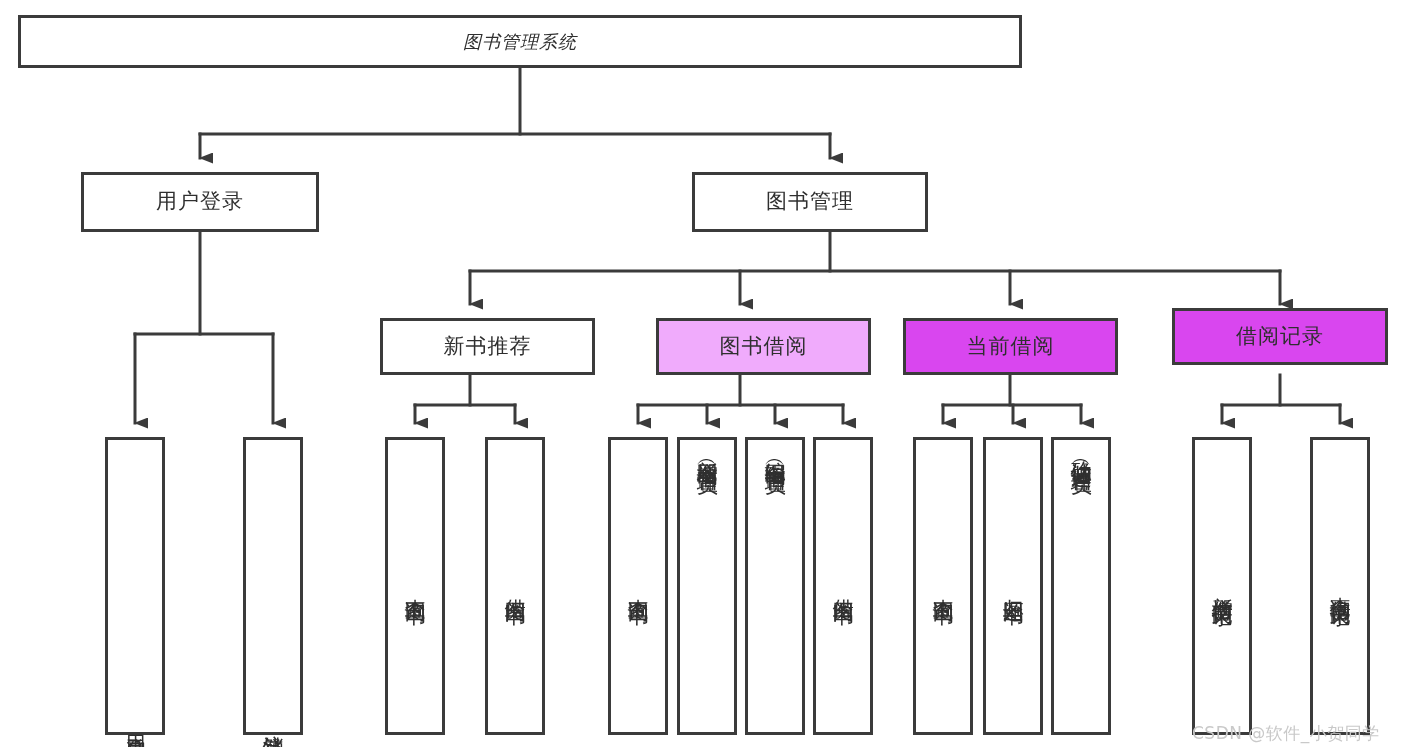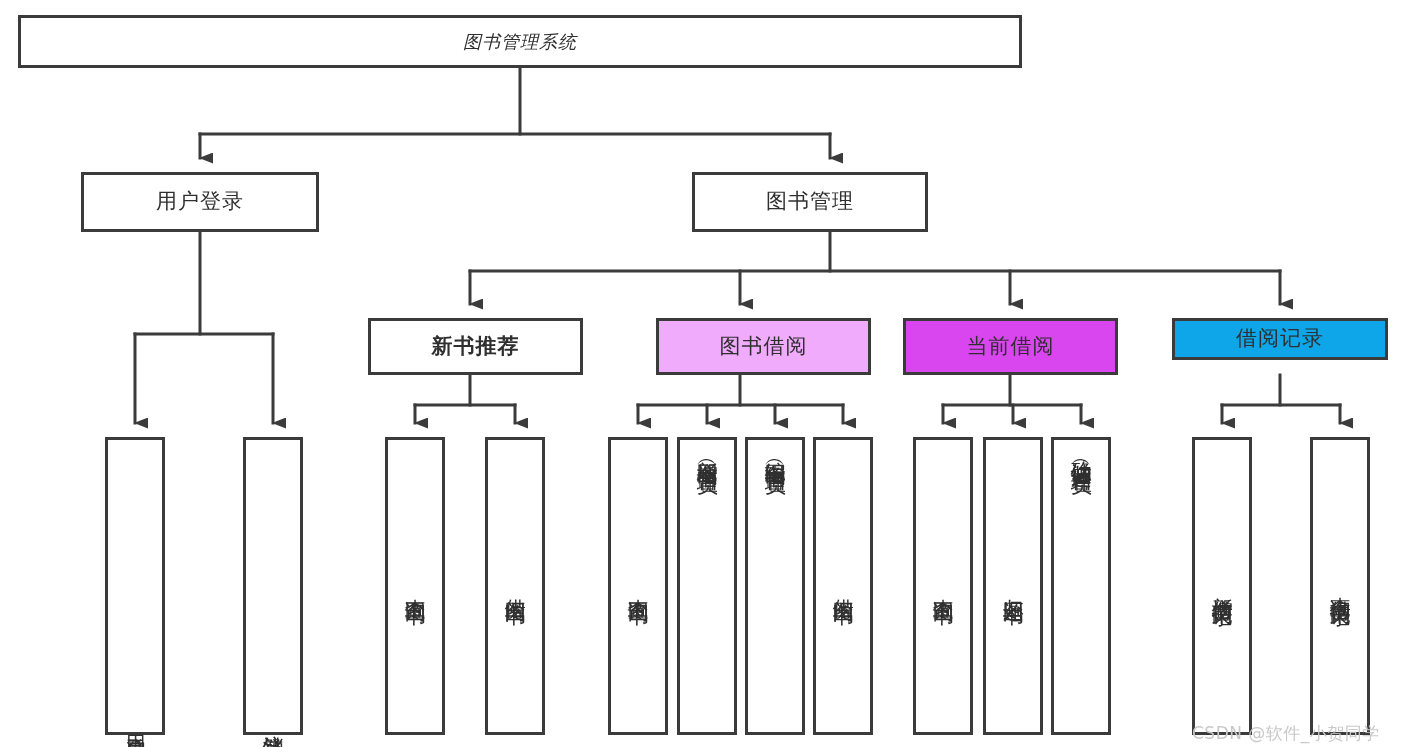--- a/index.html
+++ b/index.html
@@ -134,30 +134,30 @@
     <span>图书管理系统</span>
   </div>
 
   <div class="node h-node" style="left: 81px; top: 172px; width: 238px; height: 60px; border-color: rgb(59, 59, 59); background: rgb(255, 255, 255); color: rgb(47, 47, 47);">
     <span>用户登录</span>
   </div>
   <div class="node h-node" style="left: 692px; top: 172px; width: 236px; height: 60px; border-color: rgb(59, 59, 59); background: rgb(255, 255, 255); color: rgb(47, 47, 47);">
     <span>图书管理</span>
   </div>
 
-  <div class="node h-node" style="left: 368px; top: 318px; width: 215px; height: 57px; border-color: rgb(59, 59, 59); background: rgb(255, 255, 255); color: rgb(47, 47, 47); font-weight: bold;">
+  <div class="node h-node" style="left: 380px; top: 318px; width: 215px; height: 57px; border-color: rgb(59, 59, 59); background: rgb(255, 255, 255); color: rgb(47, 47, 47);">
     <span>新书推荐</span>
   </div>
   <div class="node h-node" style="left: 633px; top: 318px; width: 215px; height: 57px; border-color: rgb(59, 59, 59); background: #f0abfc; color: rgb(47, 47, 47); margin-left: 23px;">
     <span>图书借阅</span>
   </div>
   <div class="node h-node" style="left: 903px; top: 318px; width: 215px; height: 57px; border-color: rgb(59, 59, 59); background: #d946ef; color: rgb(47, 47, 47);">
     <span>当前借阅</span>
   </div>
-  <div class="node h-node" style="left: 1172px; top: 318px; width: 216px; height: 42px; border-color: rgb(59, 59, 59); background: #0ea5e9; color: rgb(47, 47, 47);">
+  <div class="node h-node" style="left: 1172px; top: 308px; width: 216px; height: 57px; border-color: rgb(59, 59, 59); background: #d946ef; color: rgb(47, 47, 47);">
     <span>借阅记录</span>
   </div>
 
   <div class="node leaf bottom-anchor" style="left: 105px; top: 437px; width: 60px; height: 298px; border-color: rgb(59, 59, 59); background: rgb(255, 255, 255); color: rgb(47, 47, 47);">
     <span class="vtext">用户登录</span>
   </div>
   <div class="node leaf bottom-anchor" style="left: 243px; top: 437px; width: 60px; height: 298px; border-color: rgb(59, 59, 59); background: rgb(255, 255, 255); color: rgb(47, 47, 47);">
     <span class="vtext">注销登录</span>
   </div>
   <div class="node leaf" style="left: 385px; top: 437px; width: 60px; height: 298px; align-items: center; padding-top: 0px; border-color: rgb(59, 59, 59); background: rgb(255, 255, 255); color: rgb(47, 47, 47);">

